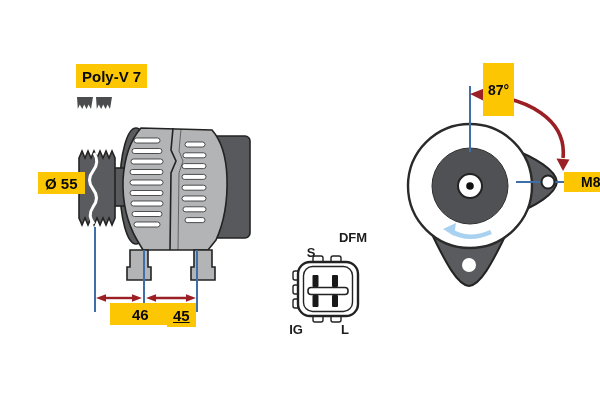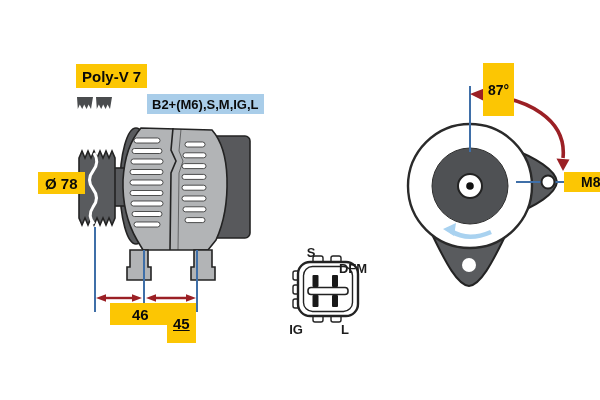--- a/index.html
+++ b/index.html
@@ -143,30 +143,29 @@
       <g>
         <path class="red-arc" d="M480,95 C528,97 567,120 563,158"></path>
         <polygon class="red" points="470,94 484,88.5 483,100.5"></polygon>
         <polygon class="red" points="563,171 556.5,158.5 569.5,159.5"></polygon>
       </g>
     </g>
   </svg>
 
   <div class="tag" style="left:76px;top:64px;height:24px;padding:0 6px;font-size:15px;">Poly-V 7</div>
 
-  <div class="tag blue" style="left:147px;top:94px;height:20px;padding:0 5px;font-size:13px;">B2+(M6),S,M,IG,L</div>
 
-  <div class="tag" style="left:38px;top:172px;height:22px;padding:0 7px;font-size:15px;">Ø 78</div>
+  <div class="tag" style="left:38px;top:172px;height:22px;padding:0 7px;font-size:15px;">Ø 55</div>
 
   <div class="tag" style="left:110px;top:303px;height:22px;padding:0 22px;font-size:15px;">46</div>
 
-  <div class="tag" style="left:167px;top:303px;height:40px;padding:0 6px;font-size:15px;text-decoration:underline;">45</div>
+  <div class="tag" style="left:167px;top:303px;height:24px;padding:0 6px;font-size:15px;text-decoration:underline;">45</div>
 
   <div class="pinlbl" style="left:311px;top:252px;">S</div>
-  <div class="pinlbl" style="left:353px;top:268px;">DFM</div>
+  <div class="pinlbl" style="left:353px;top:237px;">DFM</div>
   <div class="pinlbl" style="left:296px;top:329px;">IG</div>
   <div class="pinlbl" style="left:345px;top:329px;">L</div>
 
   <div class="tag" style="left:483px;top:63px;height:21px;padding:16px 5px;font-size:14px;">87°</div>
 
   <div class="tag" style="left:564px;top:172px;height:20px;padding:0 17px;font-size:14px;">M8</div>
 
 </div>
 
 </body></html>

